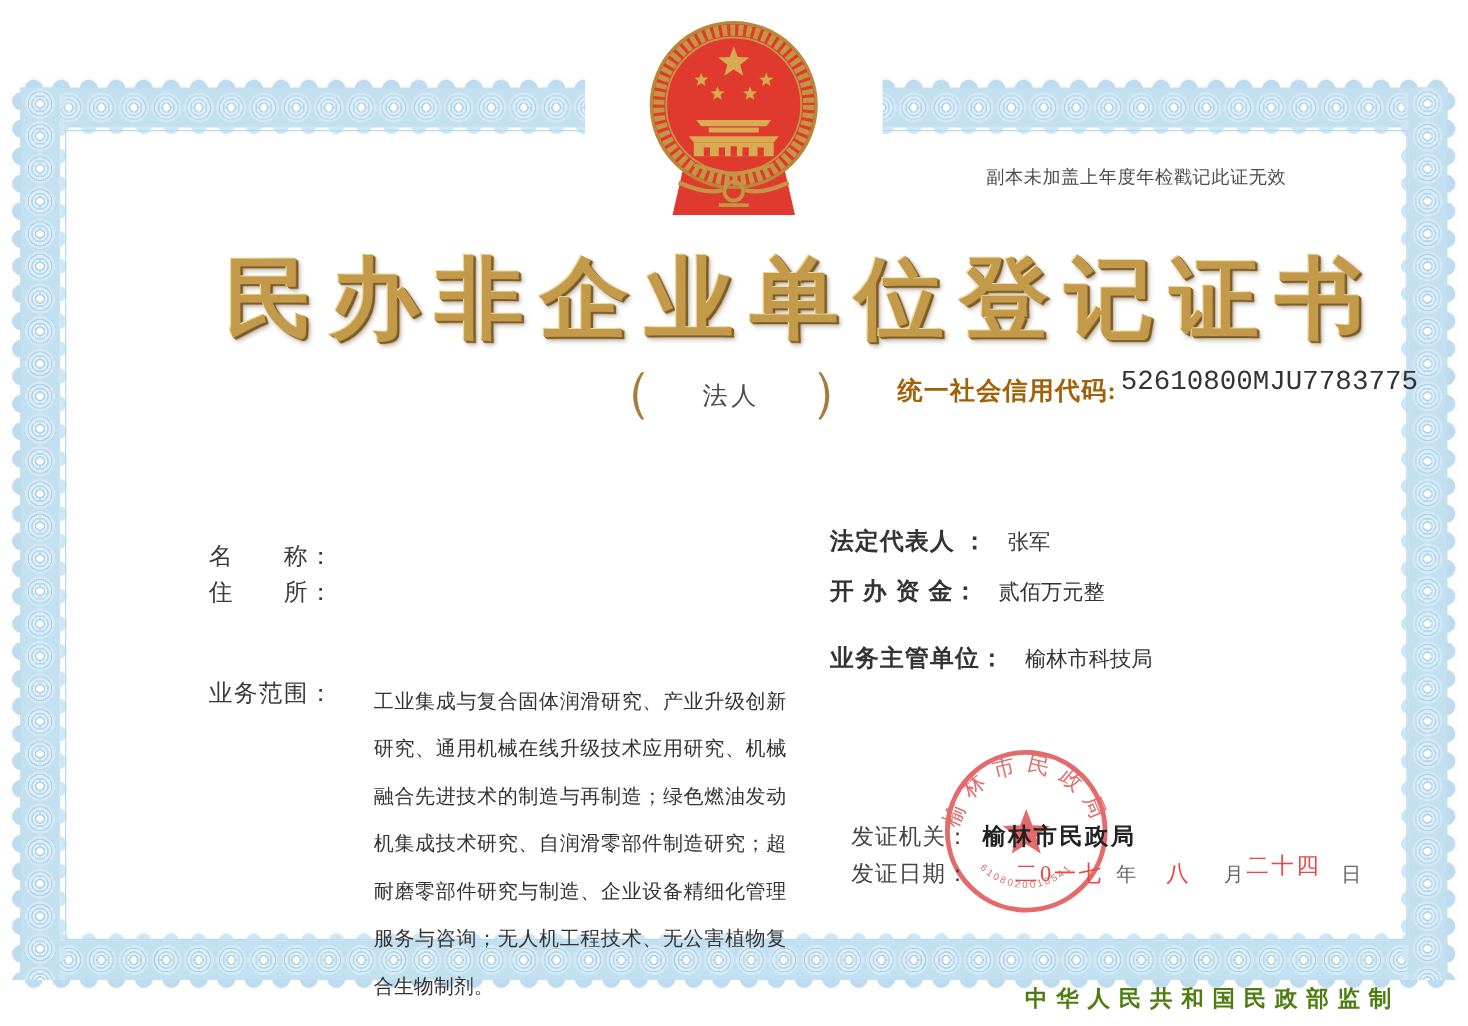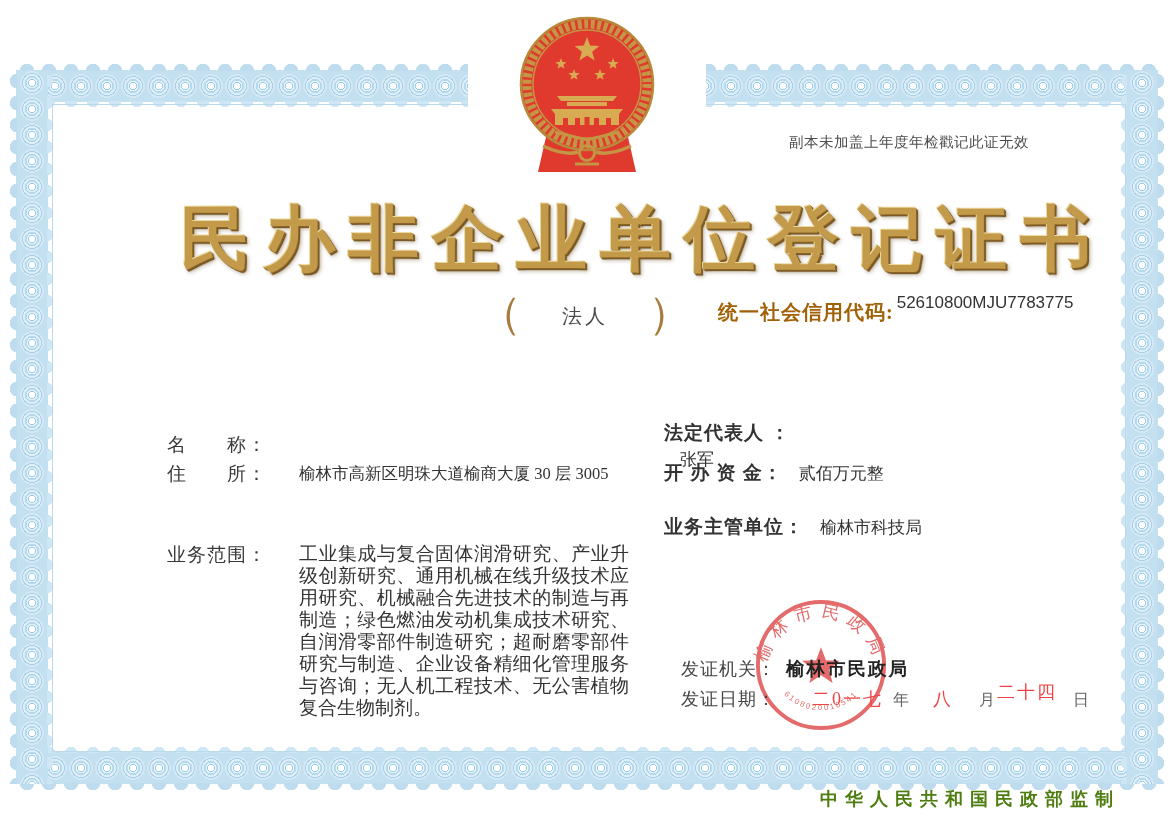--- a/index.html
+++ b/index.html
@@ -67,30 +67,30 @@
   .annual-note{left:789px;top:133px;z-index:4;font-size:14.5px;line-height:19.5px;
     color:#4c4c4c;letter-spacing:0.5px;font-weight:500;}
   .title{left:140px;top:192px;width:920px;z-index:4;text-align:center;
     font-size:71px;font-weight:700;letter-spacing:13px;color:#c29a4a;white-space:nowrap;
     text-shadow:-1px -1px 0 #ecd9a0,1px 1px 0 #8a6426,2px 2px 1px #6e4d1b,3px 3px 4px rgba(90,60,10,0.4);margin-left:40px;}
   .subtitle{left:478px;top:290px;z-index:4;display:flex;align-items:flex-start;white-space:nowrap;}
   .subtitle .paren{font-size:44px;line-height:48px;color:#a87c3e;font-family:"Liberation Serif",serif;font-weight:400;}
   .subtitle .type{font-size:20px;margin:13px 40px 0 40px;color:#4c4c4c;letter-spacing:3px;}
   .subtitle .code-label{font-size:20px;font-weight:700;margin:9px 0 0 26px;color:#a16207;
     font-family:"Liberation Serif",serif;letter-spacing:1px;}
-  .subtitle .code{font-size:17px;margin:3px 0 0 3px;color:#333;font-family:Liberation Sans, sans-serif;}
+  .subtitle .code{font-size:22px;margin:3px 0 0 3px;color:#333;font-family:Liberation Mono, monospace;}
 
   .f-row{position:absolute;display:flex;z-index:4;}
   .f-label{font-size:19px;color:#3a3a3a;letter-spacing:1px;white-space:pre;}
   .f-label.bold{font-weight:700;color:#333;}
   .f-value{font-family:"Liberation Serif",serif;font-size:16.5px;color:#333;margin-left:6px;margin-top:2px;}
   #lr1{left:167px;top:432px;flex-direction:column;} #lr2{left:167px;top:461px;} #lr3{left:167px;top:516px;margin-top:26px;}
   #lr1 .f-label,#lr2 .f-label,#lr3 .f-label{width:126px;}
-  #lr3 .f-value{width:330px;text-align:justify;line-height:22px;font-size:19px;margin-top:1px;}
-  #rr1{left:664px;top:420px;flex-direction:column;} #rr2{left:664px;top:460px;text-align:center;} #rr3{left:664px;top:514px;}
+  #lr3 .f-value{width:330px;text-align:justify;line-height:38px;font-size:16px;margin-top:1px;}
+  #rr1{left:664px;top:420px;} #rr2{left:664px;top:460px;text-align:center;} #rr3{left:664px;top:514px;}
   #rr1 .f-value,#rr2 .f-value,#rr3 .f-value{margin-left:16px;font-size:17px;}
 
   .issue-row{position:absolute;display:flex;z-index:5;align-items:baseline;white-space:nowrap;}
   #issue-authority{left:681px;top:656px;}
   #issue-date{left:681px;top:687px;}
   .issue-label{font-family:"Liberation Serif",serif;font-size:18px;color:#444;letter-spacing:1px;}
   .issue-value{font-family:"Liberation Serif",serif;font-size:18.5px;font-weight:700;color:#222;
     margin-left:10px;letter-spacing:2px;}
   .date-part{font-family:Liberation Serif, serif;font-size:18px;color:#ef4444;letter-spacing:2px;}
   .date-unit{font-family:"Liberation Serif",serif;font-size:16px;color:#666;}
@@ -154,21 +154,20 @@
   <span class="paren">）</span>
   <span class="code-label">统一社会信用代码:</span>
   <span class="code">52610800MJU7783775</span>
 </div>
 
 <div class="f-row" id="lr1">
   <span class="f-label">名　　称：</span>
 </div>
 <div class="f-row" id="lr2">
   <span class="f-label">住　　所：</span>
-  <span class="f-value">榆林市高新区明珠大道榆商大厦 30 层 3005</span>
 </div>
 <div class="f-row" id="lr3">
   <span class="f-label">业务范围：</span>
   <span class="f-value">工业集成与复合固体润滑研究、产业升级创新研究、通用机械在线升级技术应用研究、机械融合先进技术的制造与再制造；绿色燃油发动机集成技术研究、自润滑零部件制造研究；超耐磨零部件研究与制造、企业设备精细化管理服务与咨询；无人机工程技术、无公害植物复合生物制剂。</span>
 </div>
 
 <div class="f-row" id="rr1">
   <span class="f-label bold">法定代表人 ：</span>
   <span class="f-value">张军</span>
 </div>

